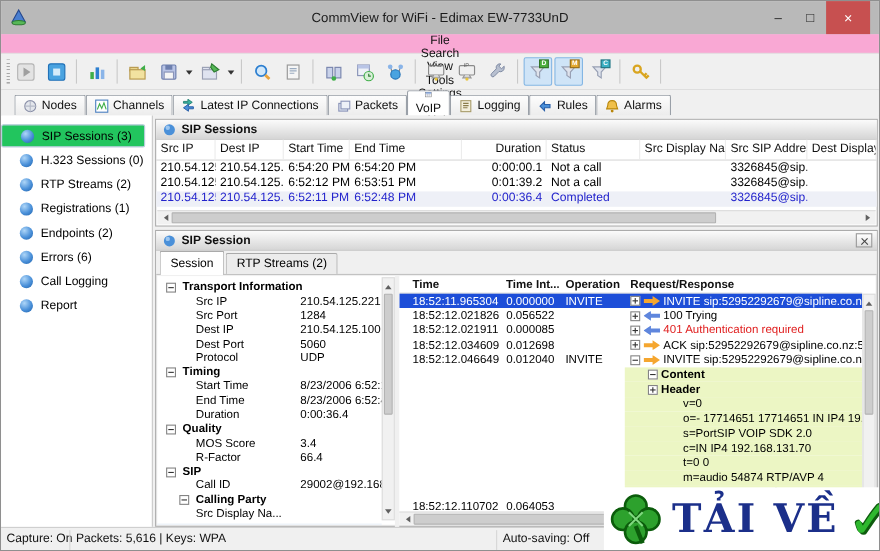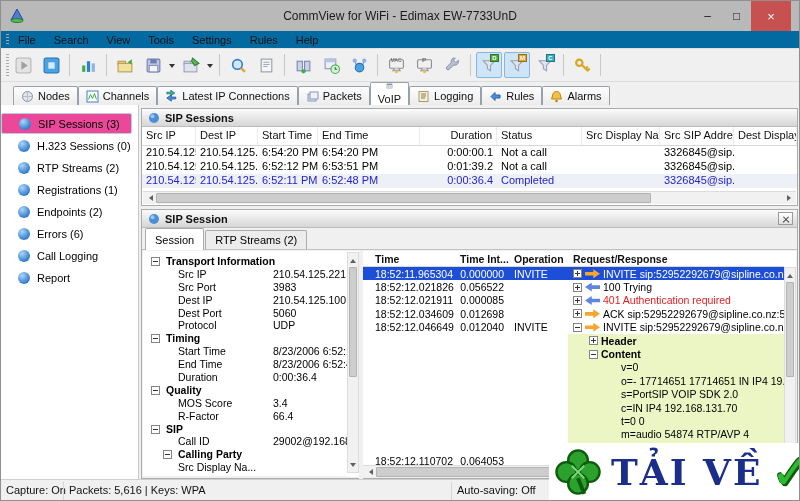--- a/index.html
+++ b/index.html
@@ -6,21 +6,21 @@
   *{box-sizing:border-box;}
   .window{position:relative;width:800px;height:501px;background:#f0f0f0;border:1px solid #8f8f8f;overflow:hidden;}
   
   .titlebar{position:relative;height:30px;background:#b9b9b9;display:flex;align-items:center;}
   .appicon{width:16px;height:16px;margin-left:8px;z-index:2;}
   .title{position:absolute;left:0;right:0;text-align:center;font-size:12px;color:#1b1b1b;}
   .wbtns{position:absolute;right:8px;top:0;height:100%;display:flex;align-items:stretch;}
   .wbtn{width:29px;display:flex;align-items:center;justify-content:center;font-size:12px;color:#222;cursor:pointer;}
   .wbtn.close{width:40px;background:#c75050;color:#fff;font-size:13px;}
   
-  .menubar{height:18px;background:#0369a1;display:flex;align-items:center;border-bottom:1px solid #e2e2e2;}
+  .menubar{height:18px;background:#f9a8d4;display:flex;align-items:center;border-bottom:1px solid #e2e2e2;flex-direction:column;}
   .grip{width:3px;height:70%;margin-left:5px;background:repeating-linear-gradient(#a8a8a8 0 1px,transparent 1px 3px);}
   .menuitem{padding:0 9px;font-size:11px;color:#111;cursor:default;}
   .menubar .menuitem:first-of-type{margin-left:8px;}
   
   .toolbar{height:33px;background:#f0f0f0;display:flex;align-items:center;border-bottom:1px solid #dcdcdc;}
   .tbtn{width:26px;height:26px;margin:0 1px;border:1px solid transparent;border-radius:2px;display:flex;align-items:center;justify-content:center;position:relative;cursor:pointer;}
   .tbtn.on{background:#cfe4f7;border-color:#84b6e4;}
   .tbtn svg{width:17px;height:17px;}
   .tsep{width:1px;height:22px;background:#c9c9c9;margin:0 4px;}
   .dd{width:10px;height:26px;display:flex;align-items:center;justify-content:center;cursor:pointer;}
@@ -31,21 +31,21 @@
   
   .tabbar{height:23px;background:#f0f0f0;display:flex;align-items:flex-end;padding-left:12px;}
   .tab{display:flex;align-items:center;gap:4px;height:19px;padding:0 7px;margin-right:0;font-size:11px;color:#111;
        background:linear-gradient(#fdfdfd,#ececec);border:1px solid #9aa0a8;border-bottom:none;border-radius:2px 2px 0 0;cursor:pointer;}
   .tab.active{height:23px;background:#fff;font-weight:normal;flex-direction:column;}
   .tab svg{width:13px;height:13px;}
   
   .main{position:relative;height:374px;background:#f0f0f0;}
   .sidebar{position:absolute;left:0;top:0;width:138px;height:374px;background:#fff;border-right:1px solid #c8c8c8;padding-top:8px;}
   .sitem{display:flex;align-items:center;gap:7px;height:21px;padding-left:17px;margin:0 6px 1px 0;font-size:11px;color:#000;cursor:pointer;}
-  .sitem.sel{background:#ec4899;border:1px solid #bccbde;border-radius:2px;}
+  .sitem.sel{background:#22c55e;border:1px solid #bccbde;border-radius:2px;}
   .sphere{width:12px;height:12px;border-radius:50%;flex:none;background:radial-gradient(circle at 35% 30%,#aed6f8,#4a90d9 55%,#1d5fa8);}
   .panel{position:absolute;background:#fff;border:1px solid #ababab;}
   .phead{height:18px;background:linear-gradient(#fbfbfb,#d6d6d6);border-bottom:1px solid #bdbdbd;display:flex;align-items:center;gap:5px;padding:0 6px;font-size:11px;font-weight:bold;color:#111;}
   .phead svg{width:12px;height:12px;}
   .pclose{position:absolute;right:4px;top:2px;width:15px;height:13px;border:1px solid #9a9a9a;background:linear-gradient(#fff,#e0e0e0);cursor:pointer;}
   .pclose::before,.pclose::after{content:"";position:absolute;left:3px;top:5.5px;width:8px;height:1.4px;background:#444;}
   .pclose::before{transform:rotate(45deg);} .pclose::after{transform:rotate(-45deg);}
   
   .p1{left:140px;top:3px;width:657px;height:98px;}
   .grid-h,.grid-r{display:grid;grid-template-columns:54px 62px 60px 102px 77px 85px 78px 74px 1fr;font-size:11px;white-space:nowrap;}
@@ -457,21 +457,21 @@
           <div class="trow g">
               <span class="eb"></span>
               <span class="tlabel">Transport Information</span>
             </div>
           <div class="trow c">
               <span class="tlabel">Src IP</span>
               <span class="tval">210.54.125.221</span>
             </div>
           <div class="trow c">
               <span class="tlabel">Src Port</span>
-              <span class="tval">3983</span>
+              <span class="tval">1284</span>
             </div>
           <div class="trow c">
               <span class="tlabel">Dest IP</span>
               <span class="tval">210.54.125.100</span>
             </div>
           <div class="trow c">
               <span class="tlabel">Dest Port</span>
               <span class="tval">5060</span>
             </div>
           <div class="trow c">
@@ -589,31 +589,31 @@
                 <span class="eb"></span>
                 <span class="ar out"></span>
                 <span class="mtxt">INVITE sip:52952292679@sipline.co.n...</span>
               </span>
             </div>
           <div class="mrow">
               <span class="mc t"></span>
               <span class="mc i"></span>
               <span class="mc o"></span>
               <span class="mc rr sec">
+                <span class="eb"></span>
+                <span class="mtxt">Content</span>
+              </span>
+            </div>
+          <div class="mrow">
+              <span class="mc t"></span>
+              <span class="mc i"></span>
+              <span class="mc o"></span>
+              <span class="mc rr sec">
                 <span class="eb plus"></span>
                 <span class="mtxt">Header</span>
-              </span>
-            </div>
-          <div class="mrow">
-              <span class="mc t"></span>
-              <span class="mc i"></span>
-              <span class="mc o"></span>
-              <span class="mc rr sec">
-                <span class="eb"></span>
-                <span class="mtxt">Content</span>
               </span>
             </div>
           <div class="mrow">
               <span class="mc t"></span>
               <span class="mc i"></span>
               <span class="mc o"></span>
               <span class="mc rr ln">
                 <span class="mtxt">v=0</span>
               </span>
             </div>

